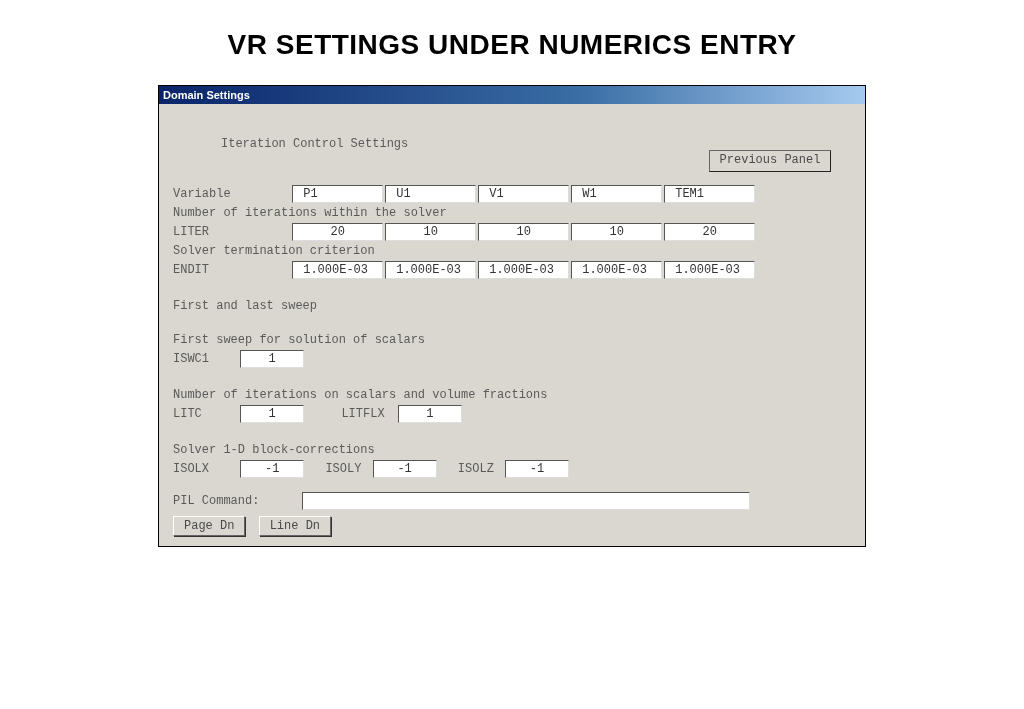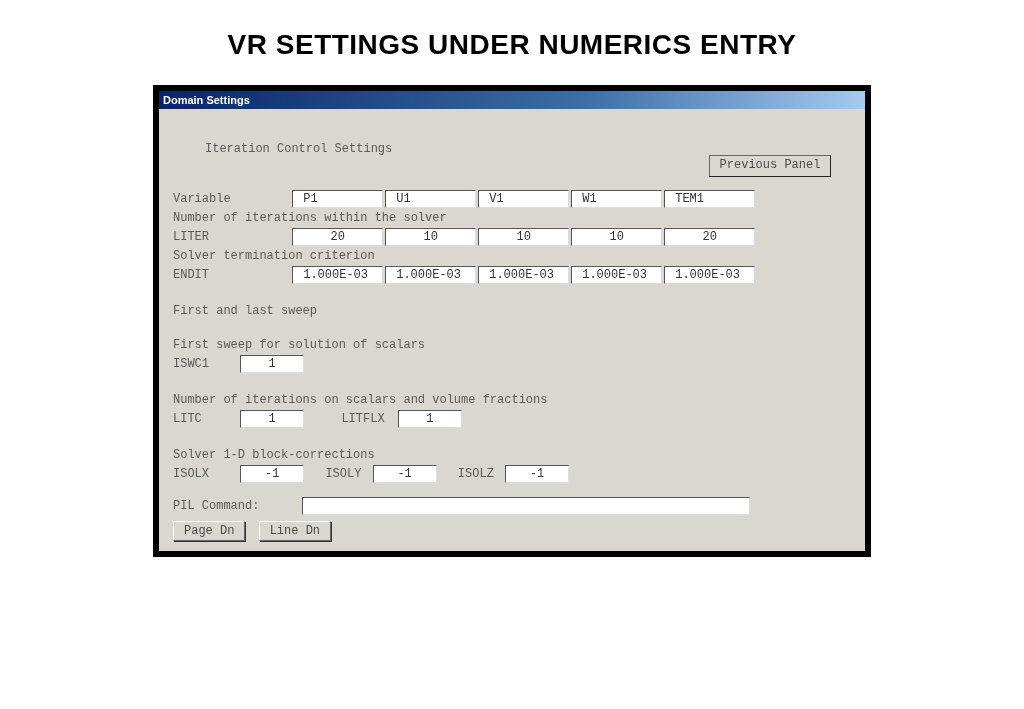--- a/index.html
+++ b/index.html
@@ -14,21 +14,21 @@
     font-weight: bold;
     font-size: 28px;
     padding: 16px 0 24px 0;
     letter-spacing: 0.5px;
     margin-top: 13px;
   }
   .window {
     width: 706px;
     margin: 0 auto;
     background: #d9d7cf;
-    border: 6px solid #000000;
+    border: 1px solid #000000;
   }
   .titlebar {
     height: 18px;
     background: linear-gradient(to right, #0a246a 0%, #3a6ea5 60%, #a6caf0 100%);
     color: #fff;
     font-family: Tahoma, Arial, sans-serif;
     font-size: 11px;
     font-weight: bold;
     padding: 0 4px;
     line-height: 18px;
@@ -42,21 +42,21 @@
   .row {
     margin: 3px 0;
   }
   .section-head-row {
     position: relative;
     margin: 18px 0 12px 0;
     height: 22px;
   }
   .section-head {
     position: absolute;
-    left: 32px;
+    left: 48px;
     top: 3px;
   }
   .prev-panel {
     position: absolute;
     right: 20px;
     top: 16px;
     width: 120px;
     height: 20px;
     background: #d9d7cf;
     border-top: 1px solid #666;

